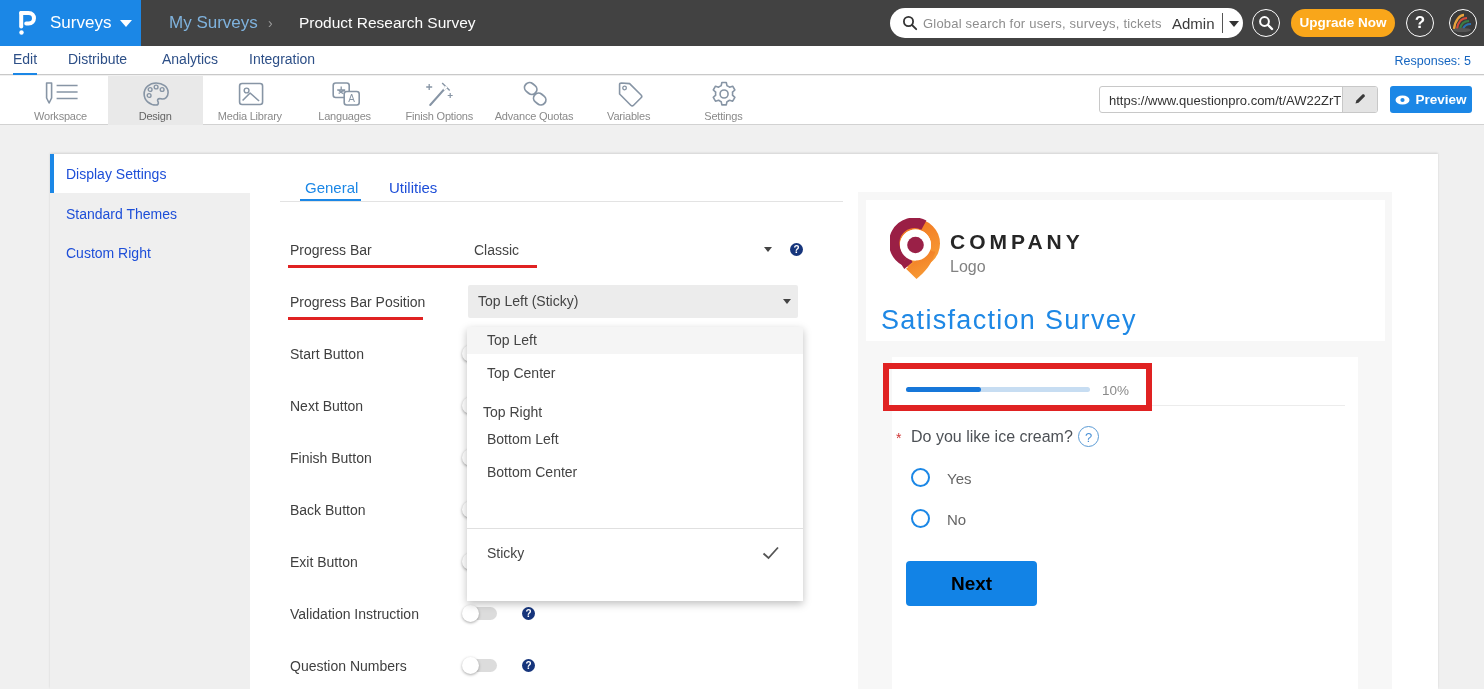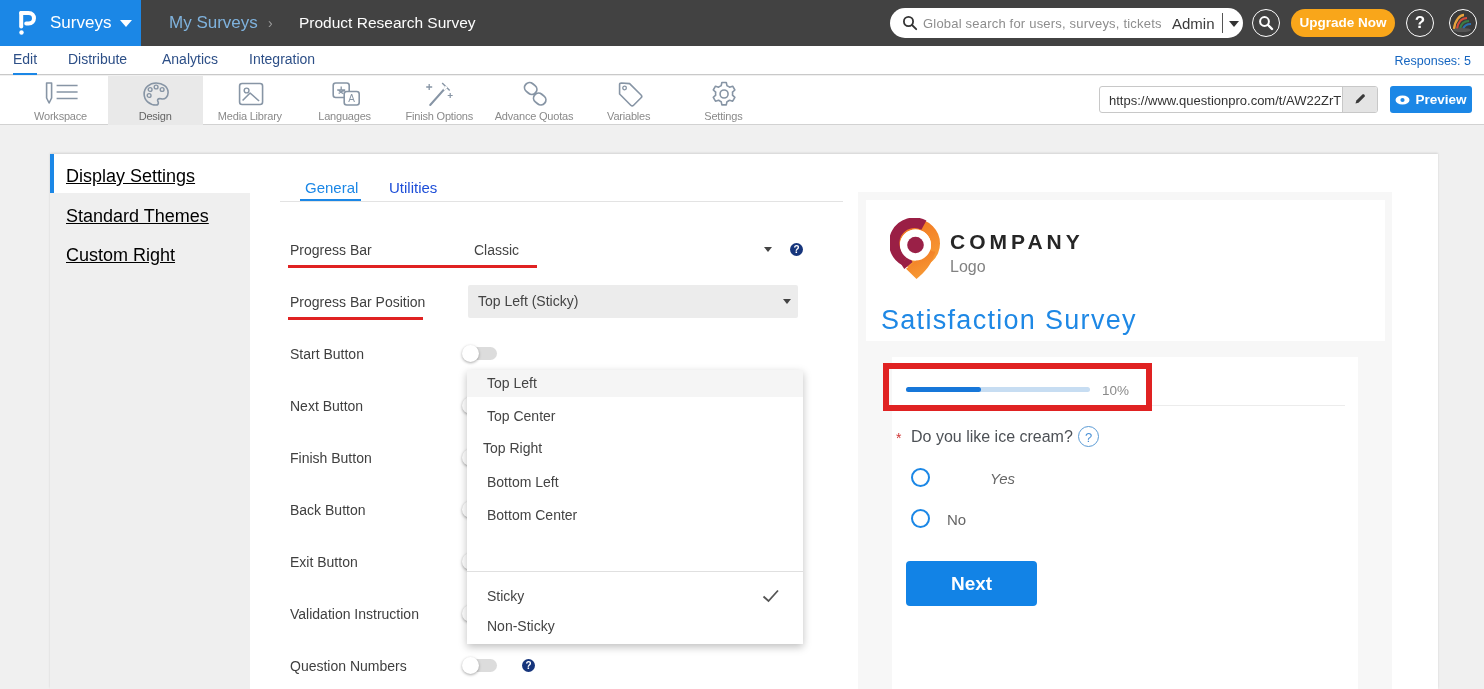--- a/index.html
+++ b/index.html
@@ -32,35 +32,35 @@
   .titem.active { background:#e9e9e9; }
   .titem.active .lbl { color:#646464; }
   #urlbox { position:absolute; left:1099px; top:86px; width:279px; height:27px; background:#fff; border:1px solid #c8c8c8; border-radius:3px; }
   #urlbox .u { position:absolute; left:9px; top:6px; font-size:13px; color:#333; white-space:nowrap; overflow:hidden; width:234px; }
   #urlbox .pen { position:absolute; right:0; top:0; width:35px; height:25px; background:#e4e4e4; border-left:1px solid #c8c8c8; border-radius:0 2px 2px 0; text-align:center; }
   #prevbtn { position:absolute; left:1390px; top:86px; width:82px; height:27px; background:#1b87e6; border-radius:3px; color:#fff; font-size:13.5px; font-weight:bold; text-align:center; line-height:27px; }
   
   #panel { position:absolute; left:50px; top:154px; width:1388px; height:535px; background:#fff; box-shadow:0 -1px 2px rgba(0,0,0,0.12); }
   #sbgray { position:absolute; left:50px; top:193px; width:200px; height:496px; background:#efefef; }
   #sbblue { position:absolute; left:50px; top:154px; width:4px; height:39px; background:#1b87e6; }
-  .sitem { position:absolute; left:66px; font-size:18px; color:#000000;text-decoration:underline; }
+  .sitem { position:absolute; left:66px; font-size:14px; color:#1d4ed8; }
   
   .ftab { position:absolute; font-size:15px; }
   #tabline { position:absolute; left:280px; top:201px; width:563px; height:1px; background:#e3e3e3; }
   #genund { position:absolute; left:300px; top:199px; width:61px; height:3px; background:#1b87e6; }
   .flabel { position:absolute; left:290px; font-size:14px; color:#3f3f3f; transform:translateY(-50%); }
   .redline { position:absolute; left:288px; height:3px; background:#e02222; }
   .navyq { position:absolute; width:13px; height:13px; border-radius:50%; background:#16357c; color:#fff; font-size:10px; font-weight:bold; text-align:center; line-height:13px; }
   .toggle { position:absolute; width:33px; height:13px; background:#dcdcdc; border-radius:7px; }
   .toggle .knob { position:absolute; left:-2px; top:-2px; width:17px; height:17px; background:#fff; border-radius:50%; box-shadow:0 1px 3px rgba(0,0,0,0.35); }
   .caret { width:0; height:0; border-left:4.5px solid transparent; border-right:4.5px solid transparent; border-top:5.5px solid #444; }
   
   #selbox { position:absolute; left:468px; top:285px; width:330px; height:33px; background:#ececec; border-radius:2px; }
   #selbox .t { position:absolute; left:10px; top:8px; font-size:14px; color:#444; }
-  #menu { position:absolute; left:467px; top:327px; width:336px; height:274px; background:#fff; box-shadow:0 3px 8px rgba(0,0,0,0.25); z-index:20;margin-top:43px; }
+  #menu { position:absolute; left:467px; top:327px; width:336px; height:274px; background:#fff; box-shadow:0 3px 8px rgba(0,0,0,0.25); z-index:20; }
   .mitem { position:absolute; left:0; width:336px; height:33px; font-size:14px; color:#444; line-height:33px; padding-left:20px; }
   
   #pvarea { position:absolute; left:858px; top:192px; width:534px; height:497px; background:#f7f7f7; }
   #pvhead { position:absolute; left:866px; top:200px; width:519px; height:141px; background:#fff; }
   #pvcard { position:absolute; left:892px; top:357px; width:466px; height:332px; background:#fff; }
   #redbox { position:absolute; left:883px; top:363px; width:269px; height:48px; border:6px solid #e02222; z-index:5; }
   #sstitle { position:absolute; left:881px; top:305px; font-size:27px; letter-spacing:1.3px; color:#1e88e5; }
   .radio { position:absolute; width:19px; height:19px; border:2px solid #1b87e6; border-radius:50%; background:#fff; }
   .rlabel { position:absolute; font-size:15px; color:#666; transform:translateY(-50%); }
 </style>
@@ -253,29 +253,28 @@
 <div class="navyq" style="left:522px; top:659px;">?</div>
 
 <div id="selbox">
   <span class="t">Top Left (Sticky)</span>
   <div class="caret" style="position:absolute; left:315px; top:14px;"></div>
 </div>
 
 <div id="menu">
   <div class="mitem" style="top:0; height:27px; line-height:27px; background:#f5f5f5;">Top Left</div>
   <div class="mitem" style="top:29.5px;">Top Center</div>
-  <div class="mitem" style="top:62px;padding-left:16px;">Top Right</div>
+  <div class="mitem" style="top:69px;padding-left:16px;">Top Right</div>
   <div class="mitem" style="top:95.5px;">Bottom Left</div>
   <div class="mitem" style="top:128.5px;">Bottom Center</div>
   <div style="position:absolute; left:0; top:201px; width:336px; height:1px; background:#e0e0e0;"></div>
   <div class="mitem" style="top:211px; height:30px; line-height:30px;">Sticky</div>
   <svg style="position:absolute; left:295px; top:219px;" width="18" height="14" viewBox="0 0 18 14">
     <path d="M1.5 7.5 L6.5 12 L16 1.5" stroke="#555" stroke-width="1.8" fill="none"></path>
   </svg>
-  <div class="mitem" style="top:241px; height:30px; line-height:30px;">Non-Sticky</div>
 </div>
 
 <div id="pvarea"></div>
 <div id="pvhead"></div>
 <div id="pvcard"></div>
 <div id="redbox"></div>
 
 <svg style="position:absolute; left:890px; top:218px;" width="51" height="63" viewBox="0 0 51 63">
   <defs>
     <linearGradient id="og" x1="0" y1="0" x2="0.4" y2="1">
@@ -296,16 +295,16 @@
 
 <div style="position:absolute; left:906px; top:387px; width:184px; height:5px; border-radius:3px; background:#c7ddf2;"></div>
 <div style="position:absolute; left:906px; top:387px; width:75px; height:5px; border-radius:3px; background:#1777d9;"></div>
 <span style="position:absolute; left:1102px; top:383px; font-size:13.5px; color:#8a8a8a;text-align:right;">10%</span>
 <div style="position:absolute; left:906px; top:405px; width:439px; height:1px; background:#ececec;"></div>
 
 <span style="position:absolute; left:896px; top:430px; font-size:14px; color:#d03333;">*</span>
 <span style="position:absolute; left:911px; top:437px; transform:translateY(-50%); font-size:16px; color:#4d5156;">Do you like ice cream?</span>
 <div style="position:absolute; left:1078px; top:426px; width:21px; height:21px; border:1.5px solid #5b9bd5; border-radius:50%; color:#4a90d5; font-size:13px; text-align:center; line-height:21px;">?</div>
 <div class="radio" style="left:911px; top:468px;"></div>
-<span class="rlabel" style="left:990px; top:478px;font-style:italic;">Yes</span>
+<span class="rlabel" style="left:947px; top:478px;">Yes</span>
 <div class="radio" style="left:911px; top:509px;"></div>
 <span class="rlabel" style="left:947px; top:519px;">No</span>
-<div style="position:absolute; left:906px; top:561px; width:131px; height:45px; background:#1283e6; border-radius:4px; color:#ffffff; font-size:19px; font-weight:bold; text-align:center; line-height:45px;">Next</div>
+<div style="position:absolute; left:906px; top:561px; width:131px; height:45px; background:#1283e6; border-radius:4px; color:#000000; font-size:19px; font-weight:bold; text-align:center; line-height:45px;">Next</div>
 
 </body></html>

